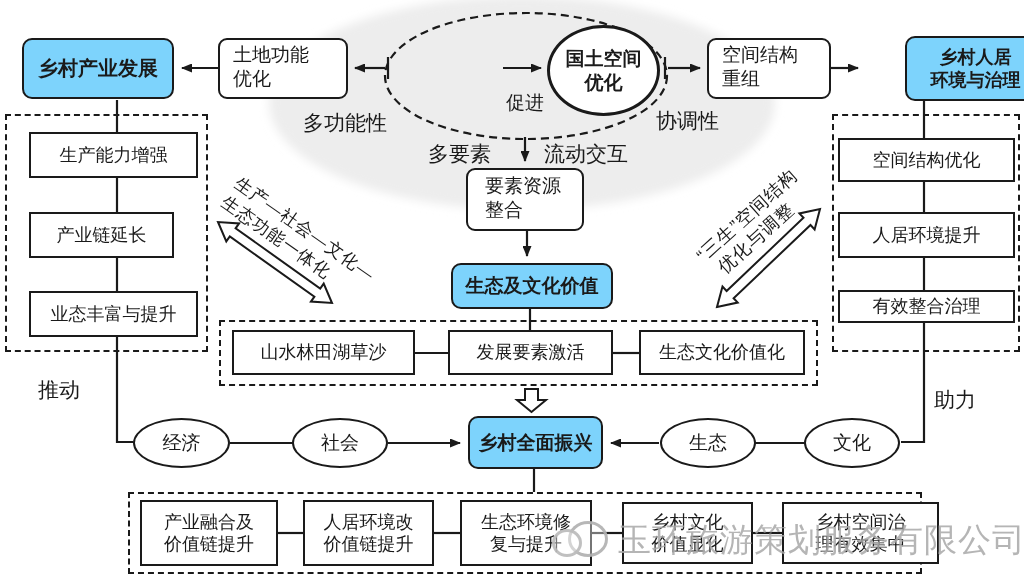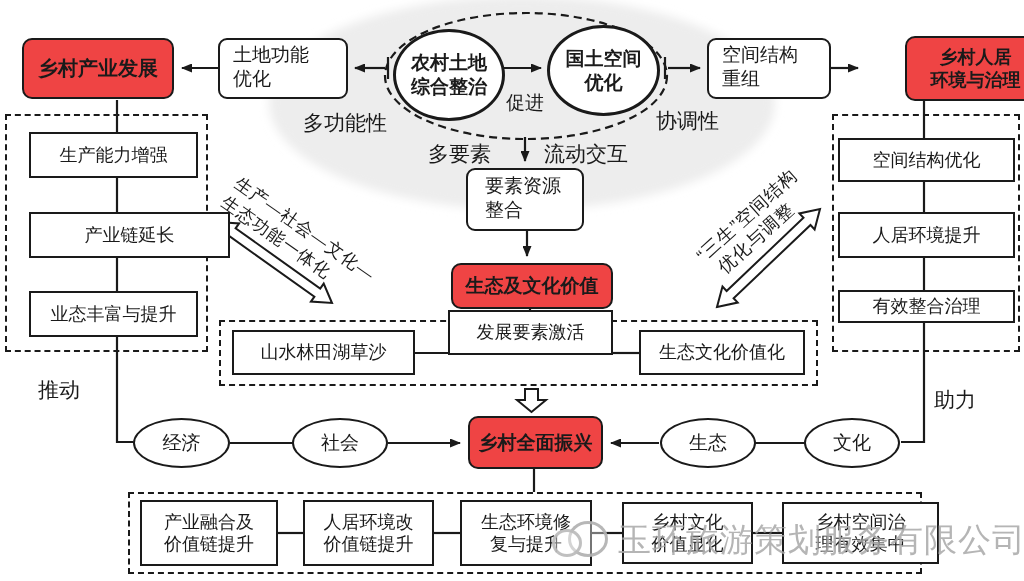--- a/index.html
+++ b/index.html
@@ -2,21 +2,21 @@
 <html><head>
 <meta charset="utf-8">
 <style>
   html,body{margin:0;padding:0;background:#fff;}
   .stage{position:relative;width:1024px;height:581px;background:#fff;overflow:hidden;
          font-family:"Liberation Sans","DejaVu Sans",sans-serif;color:#1a1a1a;}
   svg.wires{position:absolute;left:0;top:0;z-index:1;}
   .node{position:absolute;z-index:2;display:flex;flex-direction:column;align-items:center;
         justify-content:center;text-align:center;box-sizing:border-box;background:#fff;
         border:2px solid #1a1a1a;font-size:18px;line-height:1.25;}
-  .node.hdr{border-radius:10px;background:#ef4444;border-width:2.5px;font-weight:bold;font-size:19px;}
+  .node.hdr{border-radius:10px;background:#7dd3fc;border-width:2.5px;font-weight:bold;font-size:19px;}
   .node.soft{border-radius:9px;align-items:flex-start;padding-left:13px;font-size:19px;font-family:Liberation Mono, monospace;}
   .node.ell{border-radius:50%;border-width:3px;font-weight:bold;font-size:19px;}
   .node.oval{border-radius:50%;border-width:2.5px;font-size:19px;background:#fff;}
   .dashedbox{position:absolute;z-index:0;border:2px dashed #1a1a1a;box-sizing:border-box;}
   .lbl{position:absolute;z-index:2;font-size:21px;white-space:nowrap;}
   .rot{position:absolute;z-index:2;font-size:18px;line-height:1.3;white-space:nowrap;
        transform-origin:left top;letter-spacing:1px;}
   .watermark{position:absolute;z-index:6;display:flex;align-items:center;gap:8px;
              color:rgba(168,168,168,0.85);}
   .wm-text{font-size:33px;letter-spacing:1px;white-space:nowrap;}
@@ -93,24 +93,20 @@
 
   <div class="node hdr" style="left:22px;top:38px;width:152px;height:61px;font-size:20px;">
     <span>乡村产业发展</span>
   </div>
 
   <div class="node soft" style="left:218px;top:38px;width:130px;height:61px;">
     <span>土地功能</span>
     <span>优化</span>
   </div>
 
-  <div class="node ell" style="left:393px;top:29px;width:112px;height:92px;">
-    <span>农村土地</span>
-    <span>综合整治</span>
-  </div>
 
   <div class="node ell" style="left:547px;top:25px;width:113px;height:91px;">
     <span>国土空间</span>
     <span>优化</span>
   </div>
 
   <div class="node soft" style="left:707px;top:38px;width:124px;height:61px;">
     <span>空间结构</span>
     <span>重组</span>
   </div>
@@ -142,31 +138,31 @@
     <span>整合</span>
   </div>
 
   <div class="node" style="left:232px;top:330px;width:183px;height:45px;">
     <span>山水林田湖草沙</span>
   </div>
 
   <div class="node hdr" style="left:451px;top:263px;width:162px;height:46px;">
     <span>生态及文化价值</span>
   </div>
-  <div class="node" style="left:448px;top:310px;width:165px;height:45px;">
+  <div class="node" style="left:448px;top:330px;width:165px;height:45px;">
     <span>发展要素激活</span>
   </div>
   <div class="node" style="left:639px;top:330px;width:166px;height:45px;">
     <span>生态文化价值化</span>
   </div>
 
   <div class="node" style="left:29px;top:132px;width:169px;height:46px;">
     <span>生产能力增强</span>
   </div>
-  <div class="node" style="left:29px;top:212px;width:201px;height:46px;">
+  <div class="node" style="left:29px;top:212px;width:145px;height:46px;">
     <span>产业链延长</span>
   </div>
   <div class="node" style="left:29px;top:291px;width:169px;height:46px;">
     <span>业态丰富与提升</span>
   </div>
 
   <div class="node" style="left:838px;top:138px;width:177px;height:44px;">
     <span>空间结构优化</span>
   </div>
   <div class="node" style="left:838px;top:212px;width:177px;height:46px;">

